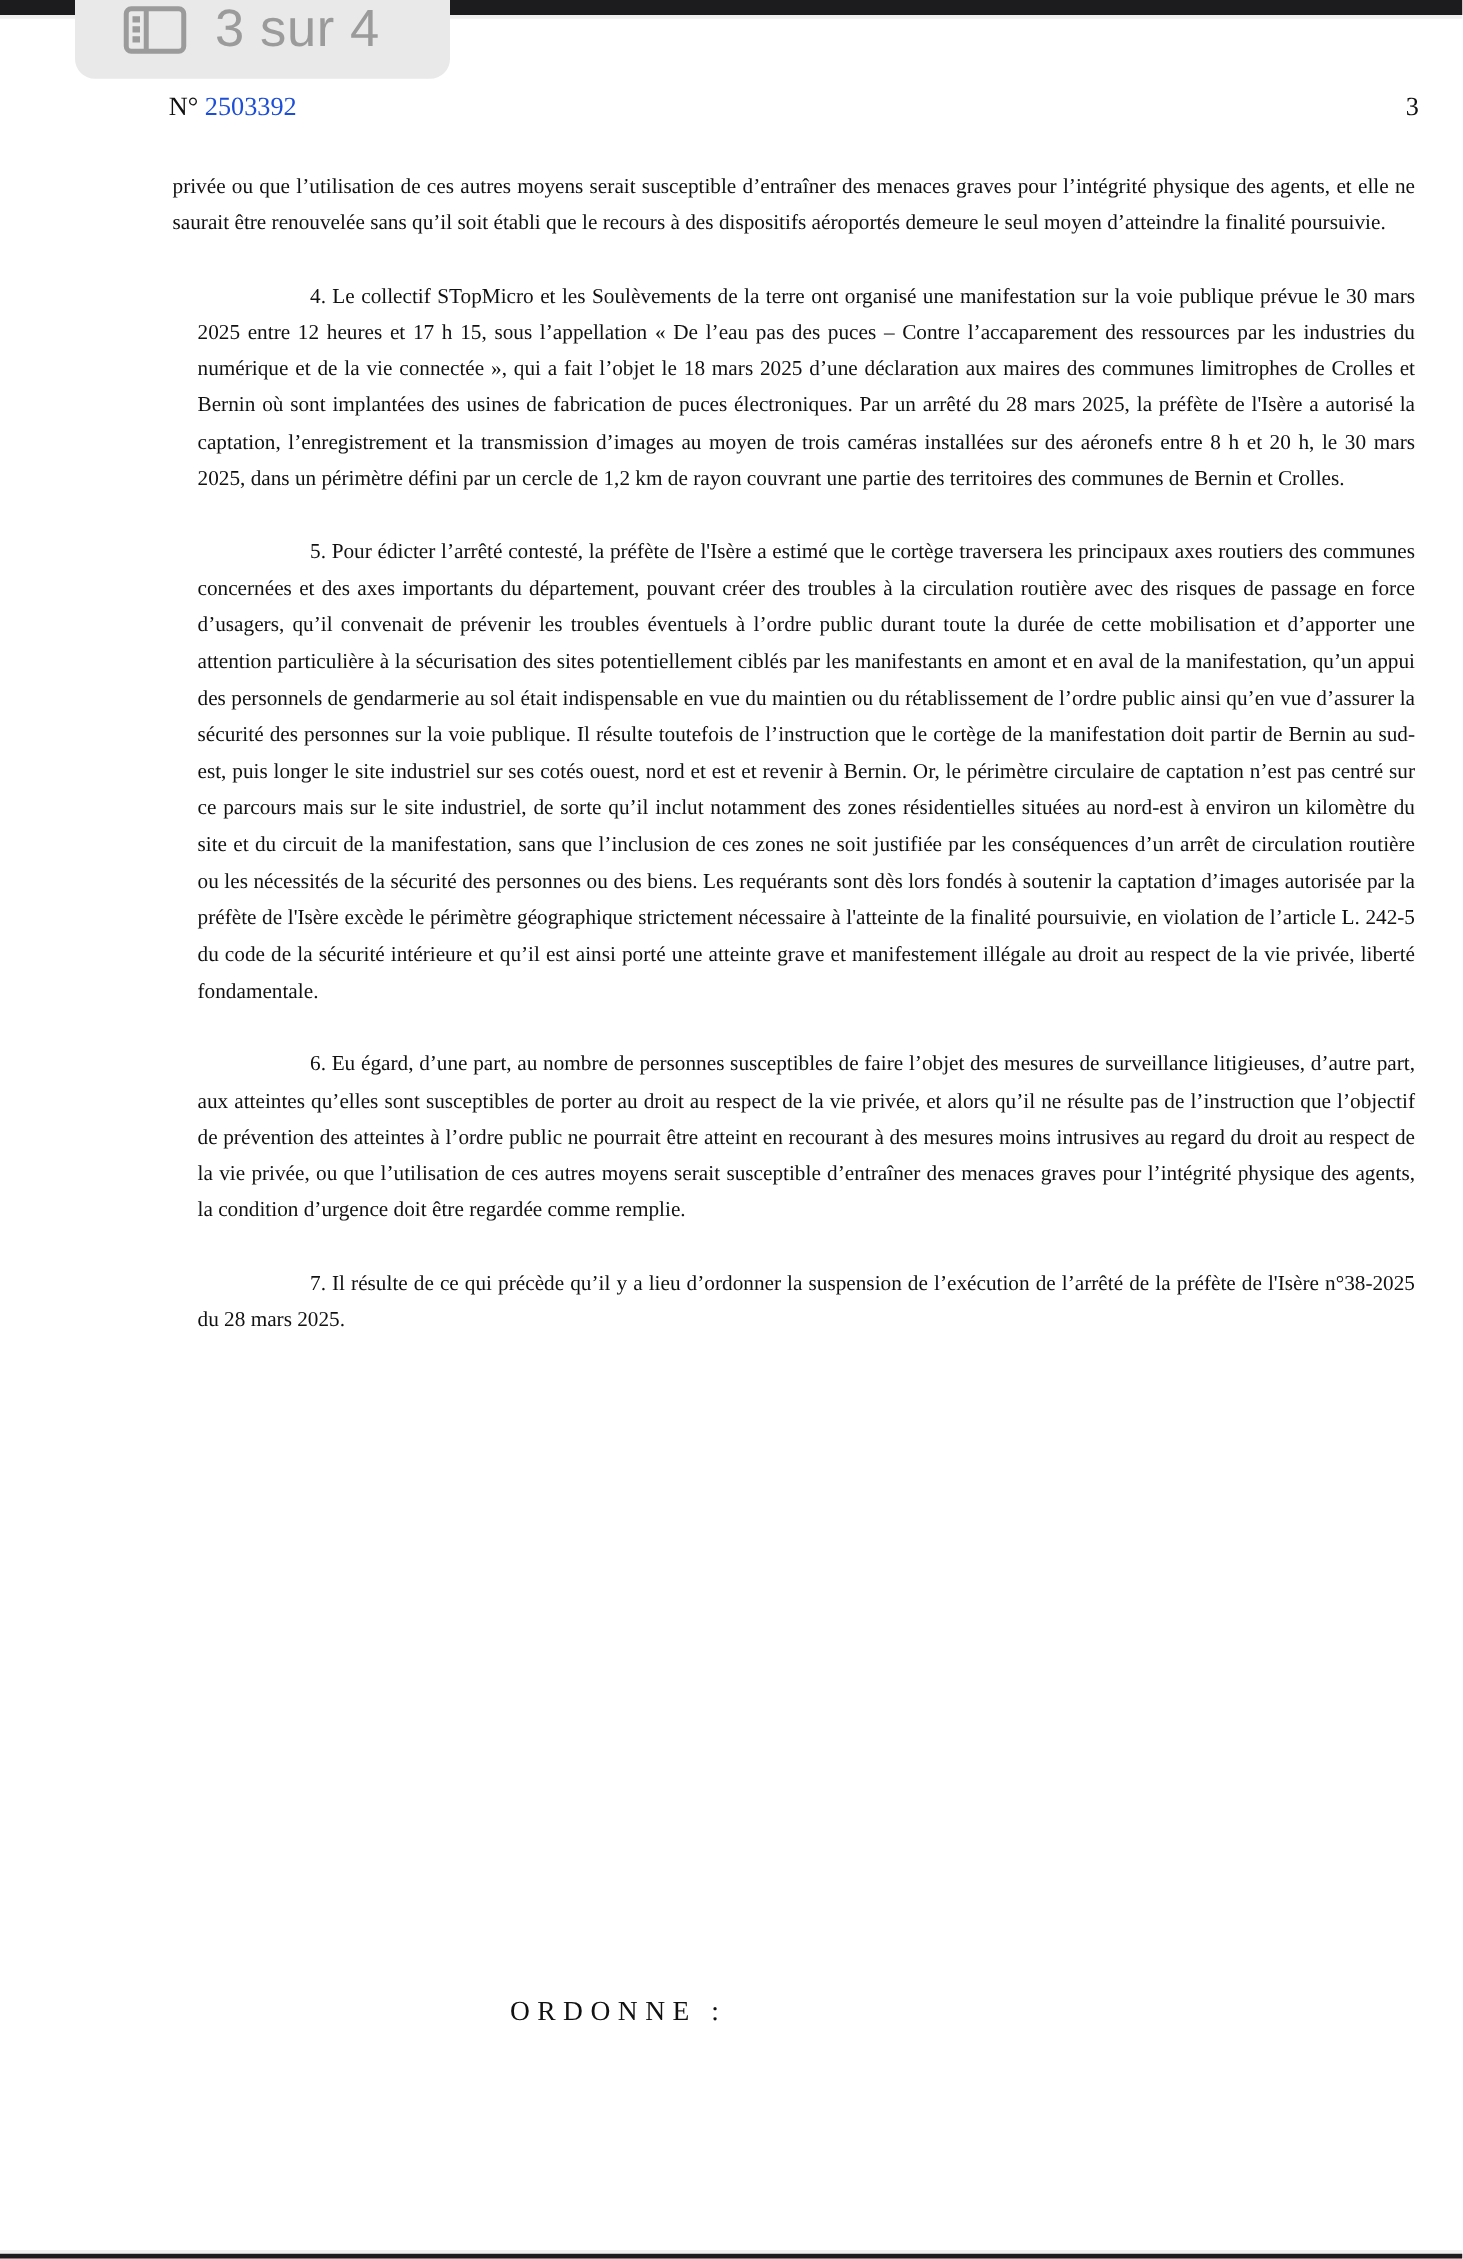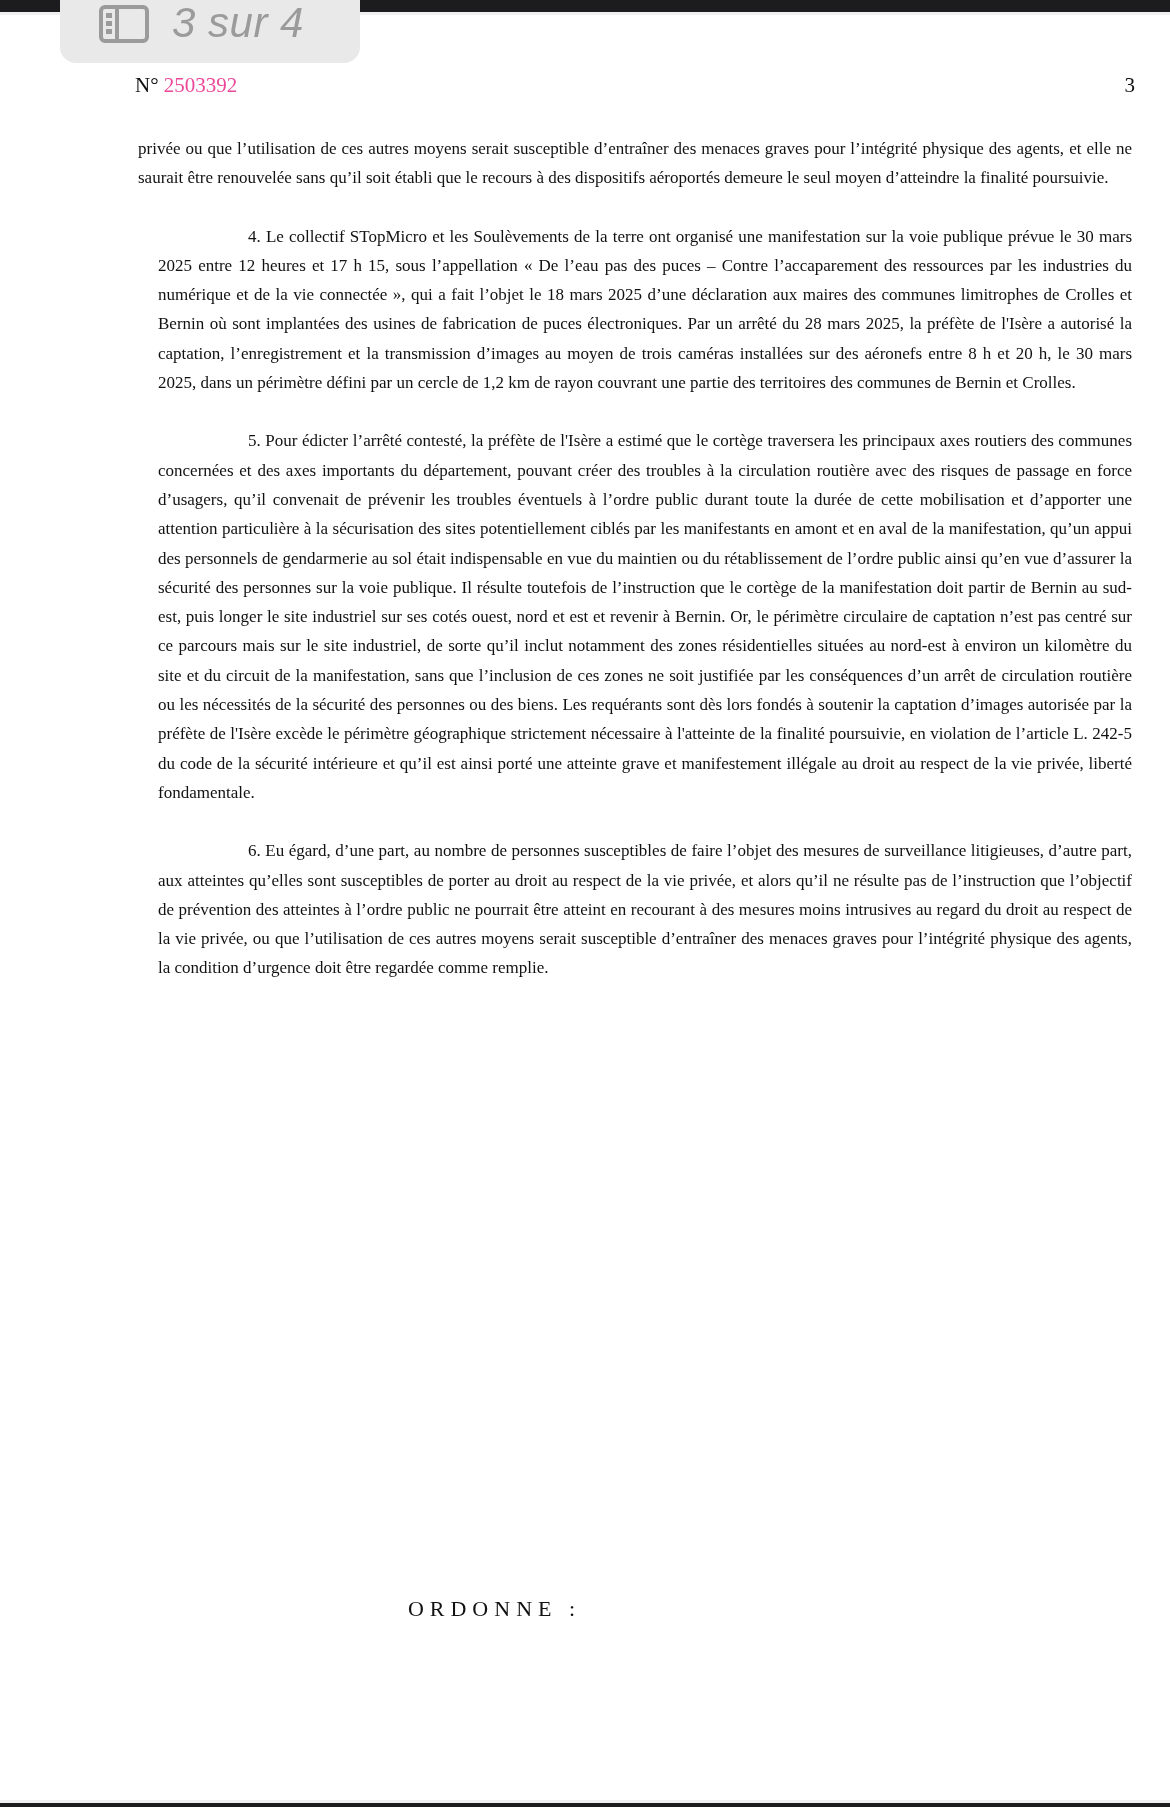--- a/index.html
+++ b/index.html
@@ -48,32 +48,31 @@
     }
     .page-indicator .icon {
       width: 52px;
       height: 40px;
       margin-right: 22px;
       margin-top: -8px;
     }
     .page-indicator .label {
       margin-top: -10px;
       letter-spacing: 0.5px;
-      font-style: italic;
     }
     .header {
       position: absolute;
       left: 135px;
       top: 73px;
       width: 1000px;
       font-size: 21px;
       display: flex;
       justify-content: space-between;
     }
-    .header .case-num-link { color: #ec4899; }
+    .header .case-num-link { color: #1d4ed8; }
     .content {
       position: absolute;
       left: 138px;
       top: 134px;
       width: 994px;
       font-size: 17px;
       line-height: 29.3px;
       text-align: justify;
     }
     .content p {
@@ -132,18 +131,19 @@
     <span class="case-num-link">2503392</span>
   </span>
   <span>3</span>
 </div>
 
 <div class="content">
   <p>privée ou que l’utilisation de ces autres moyens serait susceptible d’entraîner des menaces graves pour l’intégrité physique des agents, et elle ne saurait être renouvelée sans qu’il soit établi que le recours à des dispositifs aéroportés demeure le seul moyen d’atteindre la finalité poursuivie.</p>
   <p class="indent">4. Le collectif STopMicro et les Soulèvements de la terre ont organisé une manifestation sur la voie publique prévue le 30 mars 2025 entre 12 heures et 17 h 15, sous l’appellation « De l’eau pas des puces – Contre l’accaparement des ressources par les industries du numérique et de la vie connectée », qui a fait l’objet le 18 mars 2025 d’une déclaration aux maires des communes limitrophes de Crolles et Bernin où sont implantées des usines de fabrication de puces électroniques. Par un arrêté du 28 mars 2025, la préfète de l'Isère a autorisé la captation, l’enregistrement et la transmission d’images au moyen de trois caméras installées sur des aéronefs entre 8 h et 20 h, le 30 mars 2025, dans un périmètre défini par un cercle de 1,2 km de rayon couvrant une partie des territoires des communes de Bernin et Crolles.</p>
   <p class="indent">5. Pour édicter l’arrêté contesté, la préfète de l'Isère a estimé que le cortège traversera les principaux axes routiers des communes concernées et des axes importants du département, pouvant créer des troubles à la circulation routière avec des risques de passage en force d’usagers, qu’il convenait de prévenir les troubles éventuels à l’ordre public durant toute la durée de cette mobilisation et d’apporter une attention particulière à la sécurisation des sites potentiellement ciblés par les manifestants en amont et en aval de la manifestation, qu’un appui des personnels de gendarmerie au sol était indispensable en vue du maintien ou du rétablissement de l’ordre public ainsi qu’en vue d’assurer la sécurité des personnes sur la voie publique. Il résulte toutefois de l’instruction que le cortège de la manifestation doit partir de Bernin au sud-est, puis longer le site industriel sur ses cotés ouest, nord et est et revenir à Bernin. Or, le périmètre circulaire de captation n’est pas centré sur ce parcours mais sur le site industriel, de sorte qu’il inclut notamment des zones résidentielles situées au nord-est à environ un kilomètre du site et du circuit de la manifestation, sans que l’inclusion de ces zones ne soit justifiée par les conséquences d’un arrêt de circulation routière ou les nécessités de la sécurité des personnes ou des biens. Les requérants sont dès lors fondés à soutenir la captation d’images autorisée par la préfète de l'Isère excède le périmètre géographique strictement nécessaire à l'atteinte de la finalité poursuivie, en violation de l’article L. 242-5 du code de la sécurité intérieure et qu’il est ainsi porté une atteinte grave et manifestement illégale au droit au respect de la vie privée, liberté fondamentale.</p>
   <p class="indent">6. Eu égard, d’une part, au nombre de personnes susceptibles de faire l’objet des mesures de surveillance litigieuses, d’autre part, aux atteintes qu’elles sont susceptibles de porter au droit au respect de la vie privée, et alors qu’il ne résulte pas de l’instruction que l’objectif de prévention des atteintes à l’ordre public ne pourrait être atteint en recourant à des mesures moins intrusives au regard du droit au respect de la vie privée, ou que l’utilisation de ces autres moyens serait susceptible d’entraîner des menaces graves pour l’intégrité physique des agents, la condition d’urgence doit être regardée comme remplie.</p>
+  <p class="indent">7. Il résulte de ce qui précède qu’il y a lieu d’ordonner la suspension de l’exécution de l’arrêté de la préfète de l'Isère n°38-2025 du 28 mars 2025.</p>
 </div>
 
 <div class="ordonne">ORDONNE :</div>
 
 <div class="bottom-bar-shadow"></div>
 <div class="bottom-bar"></div>
 
 </body></html>

